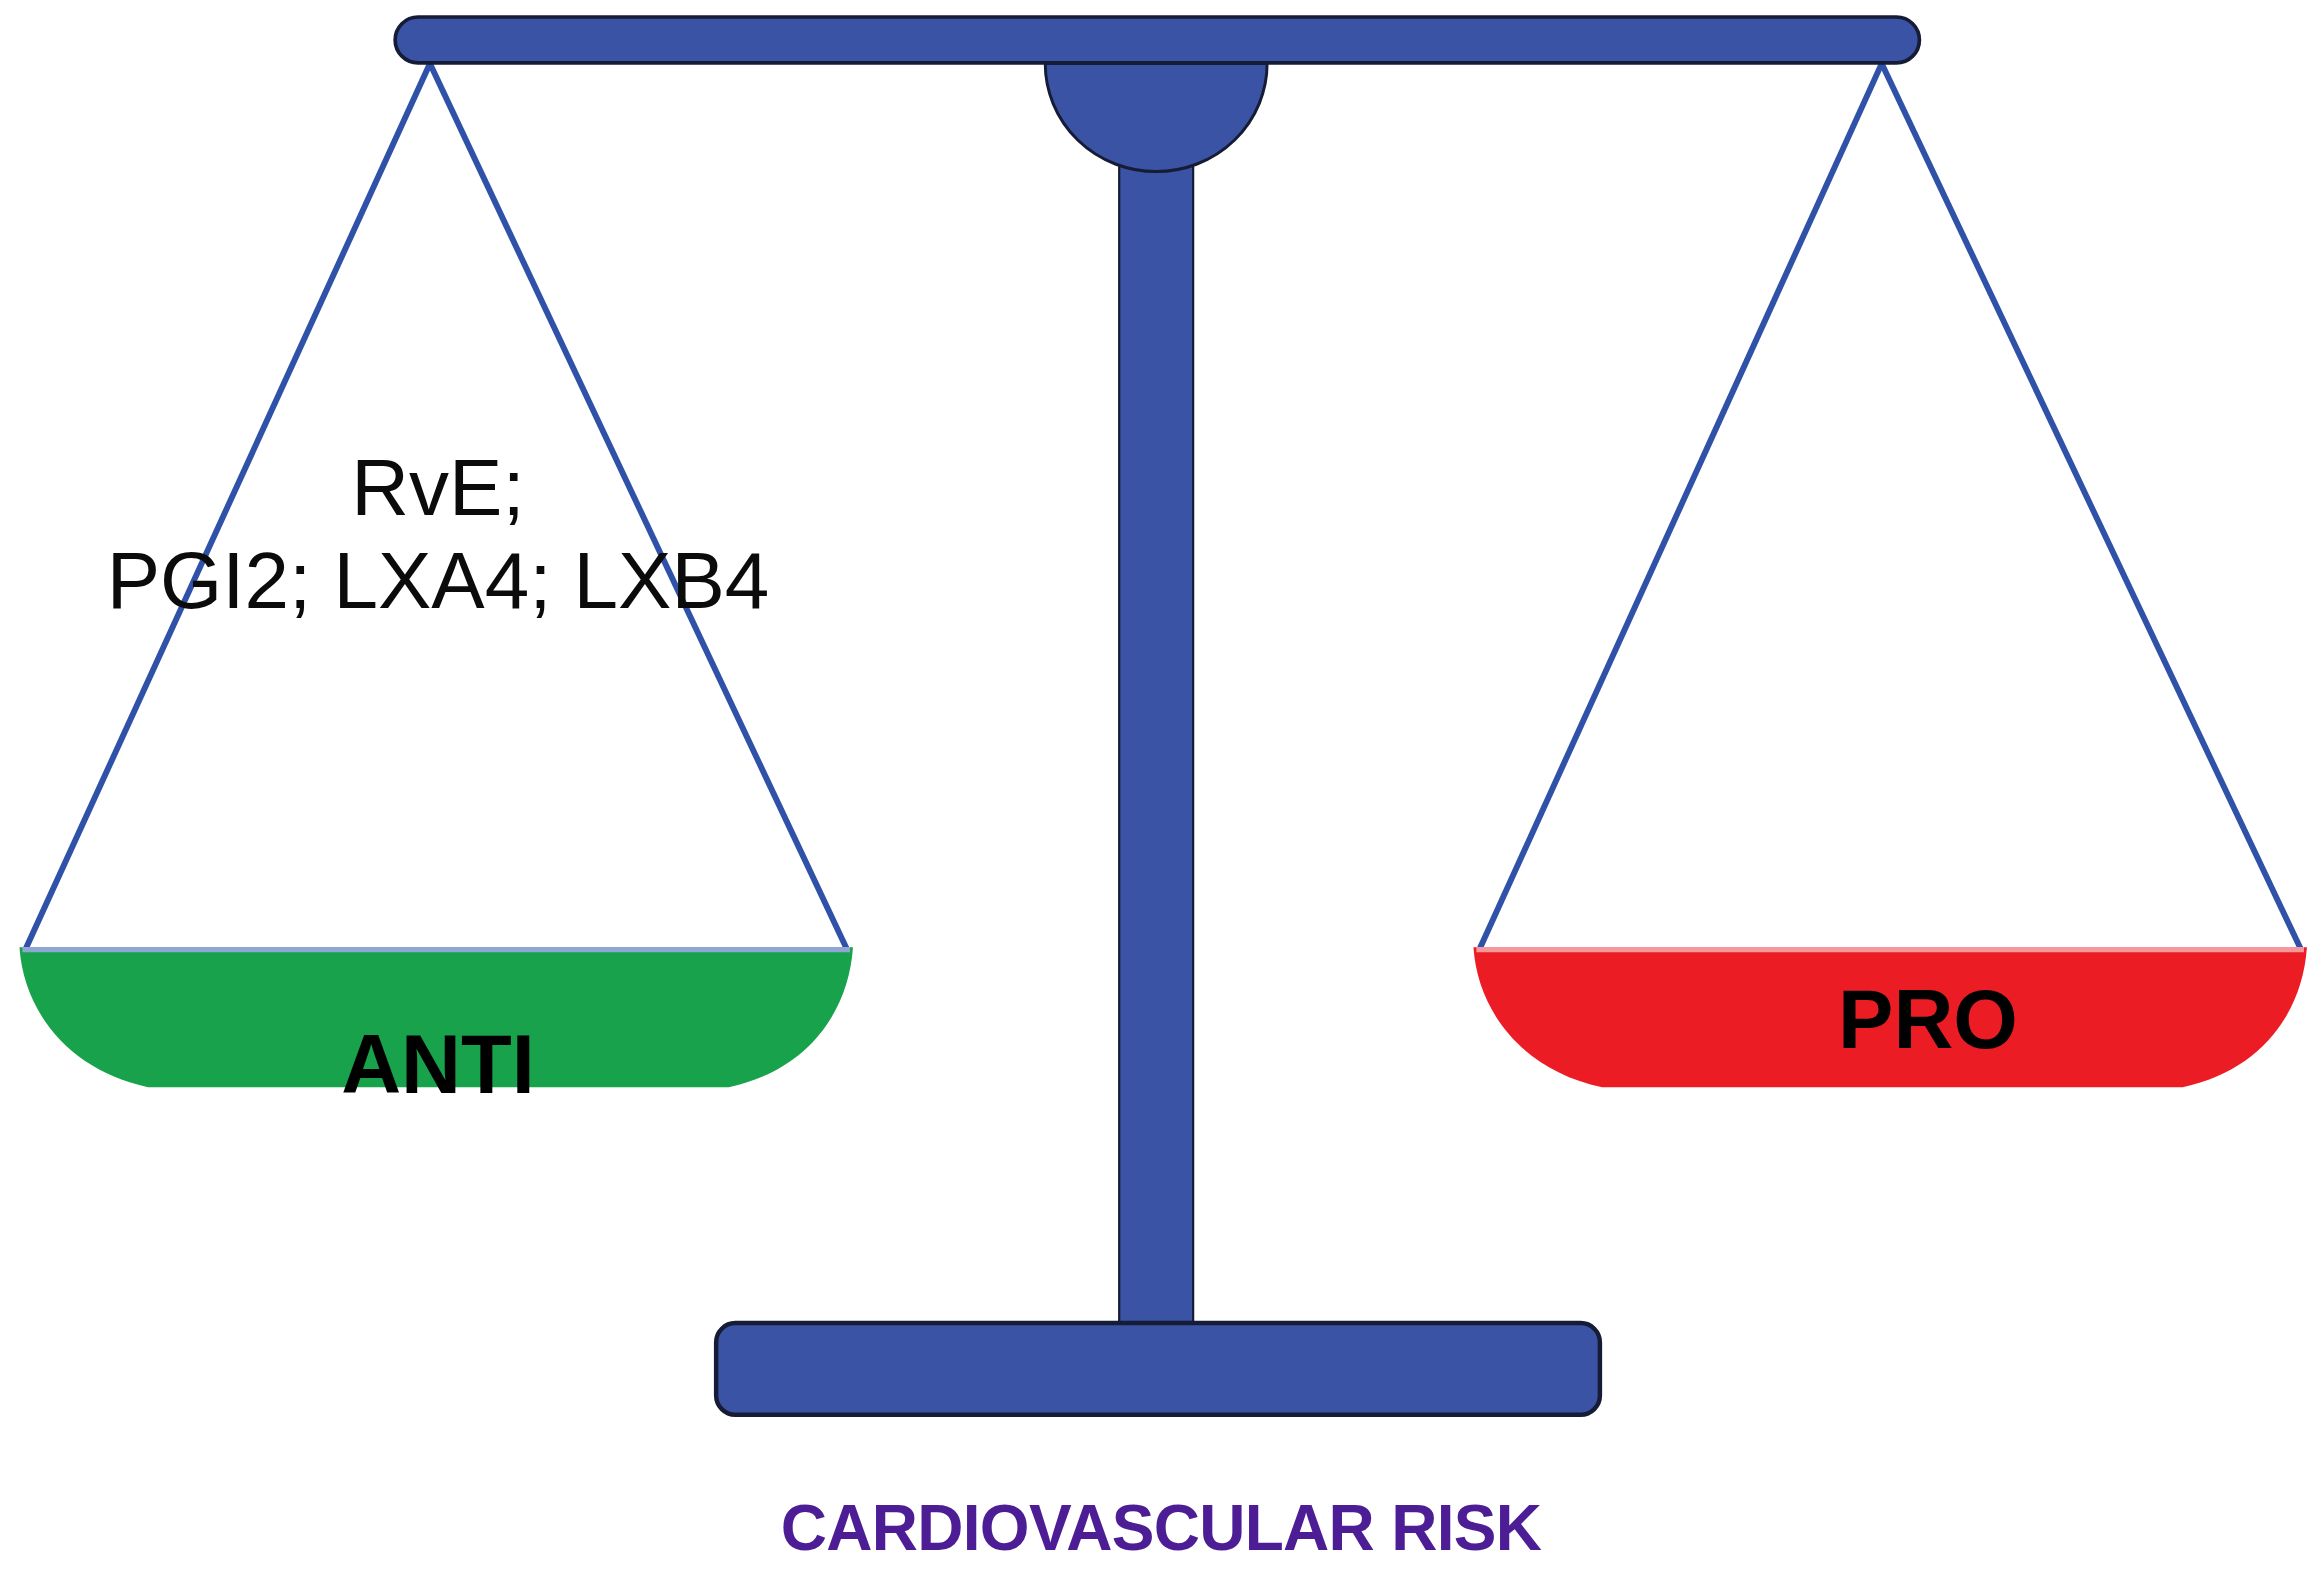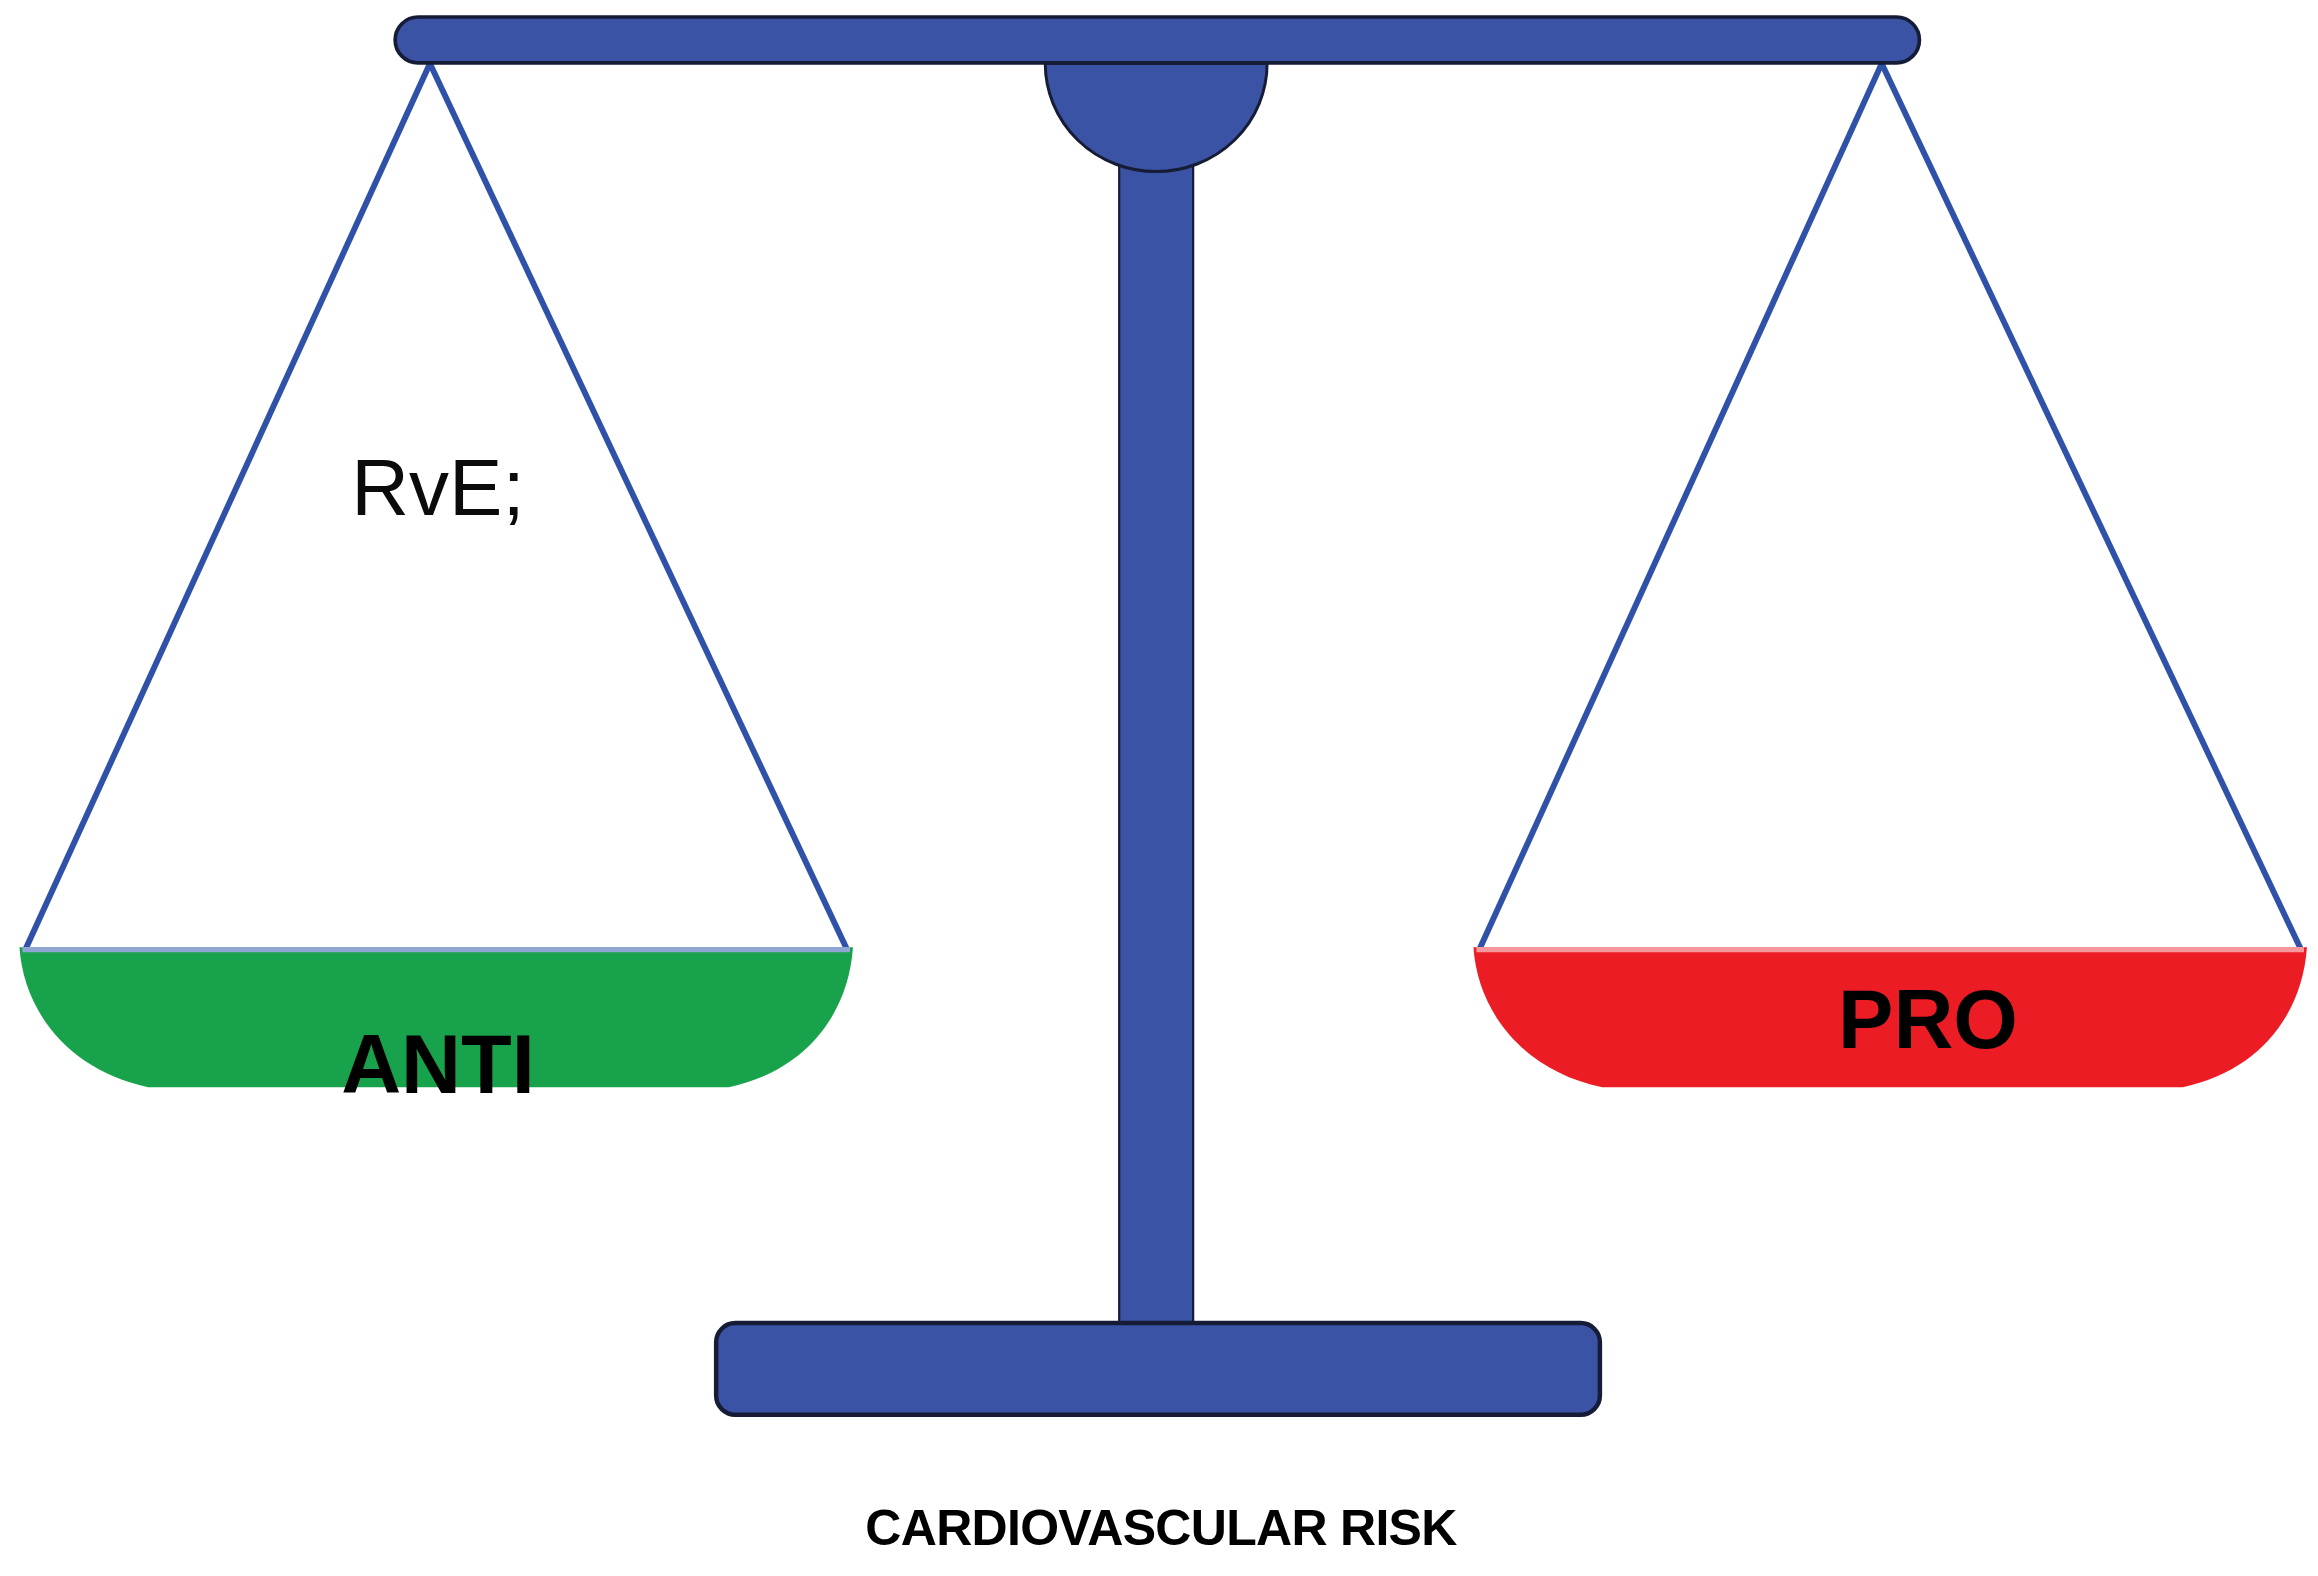--- a/index.html
+++ b/index.html
@@ -50,23 +50,23 @@
     white-space: nowrap;
   }
   .anti-label { left: 438px;  top: 1020px; margin-top: 45px; }
   .pro-label  { left: 1928px; top: 1020px; }
   .risk-title {
     position: absolute;
     left: 1161px;
     top: 1528px;
     transform: translate(-50%, -50%);
     font-weight: 700;
-    font-size: 50px;
+    font-size: 64px;
     letter-spacing: -0.7px;
-    color: #000000;
+    color: #4c1d95;
     white-space: nowrap;
   }
 </style>
 </head>
 <body>
 
 <div class="stage">
 
   <svg class="artwork" viewBox="0 0 3135 2131" xmlns="http://www.w3.org/2000/svg">
 
@@ -85,20 +85,21 @@
 
     <path d="M 26 1281 L 1153 1281 C 1147 1370 1090 1448 985 1470 L 200 1470 C 95 1448 32 1370 26 1281 Z" fill="#17A24B"></path>
     <line x1="30" y1="1284" x2="1149" y2="1284" stroke-width="7" stroke="#8FA6D4"></line>
 
     <path d="M 1992 1281 L 3119 1281 C 3113 1370 3056 1448 2951 1470 L 2166 1470 C 2061 1448 1998 1370 1992 1281 Z" fill="#EC1C24"></path>
     <line x1="1996" y1="1284" x2="3115" y2="1284" stroke-width="7" stroke="#F5989D"></line>
   </svg>
 
   <div class="pan-text left-text">
     <div>RvE;</div>
+    <div>PGI2; LXA4; LXB4</div>
   </div>
 
 
   <div class="pan-label anti-label">ANTI</div>
   <div class="pan-label pro-label">PRO</div>
 
   <div class="risk-title">CARDIOVASCULAR RISK</div>
 
 </div>
 

